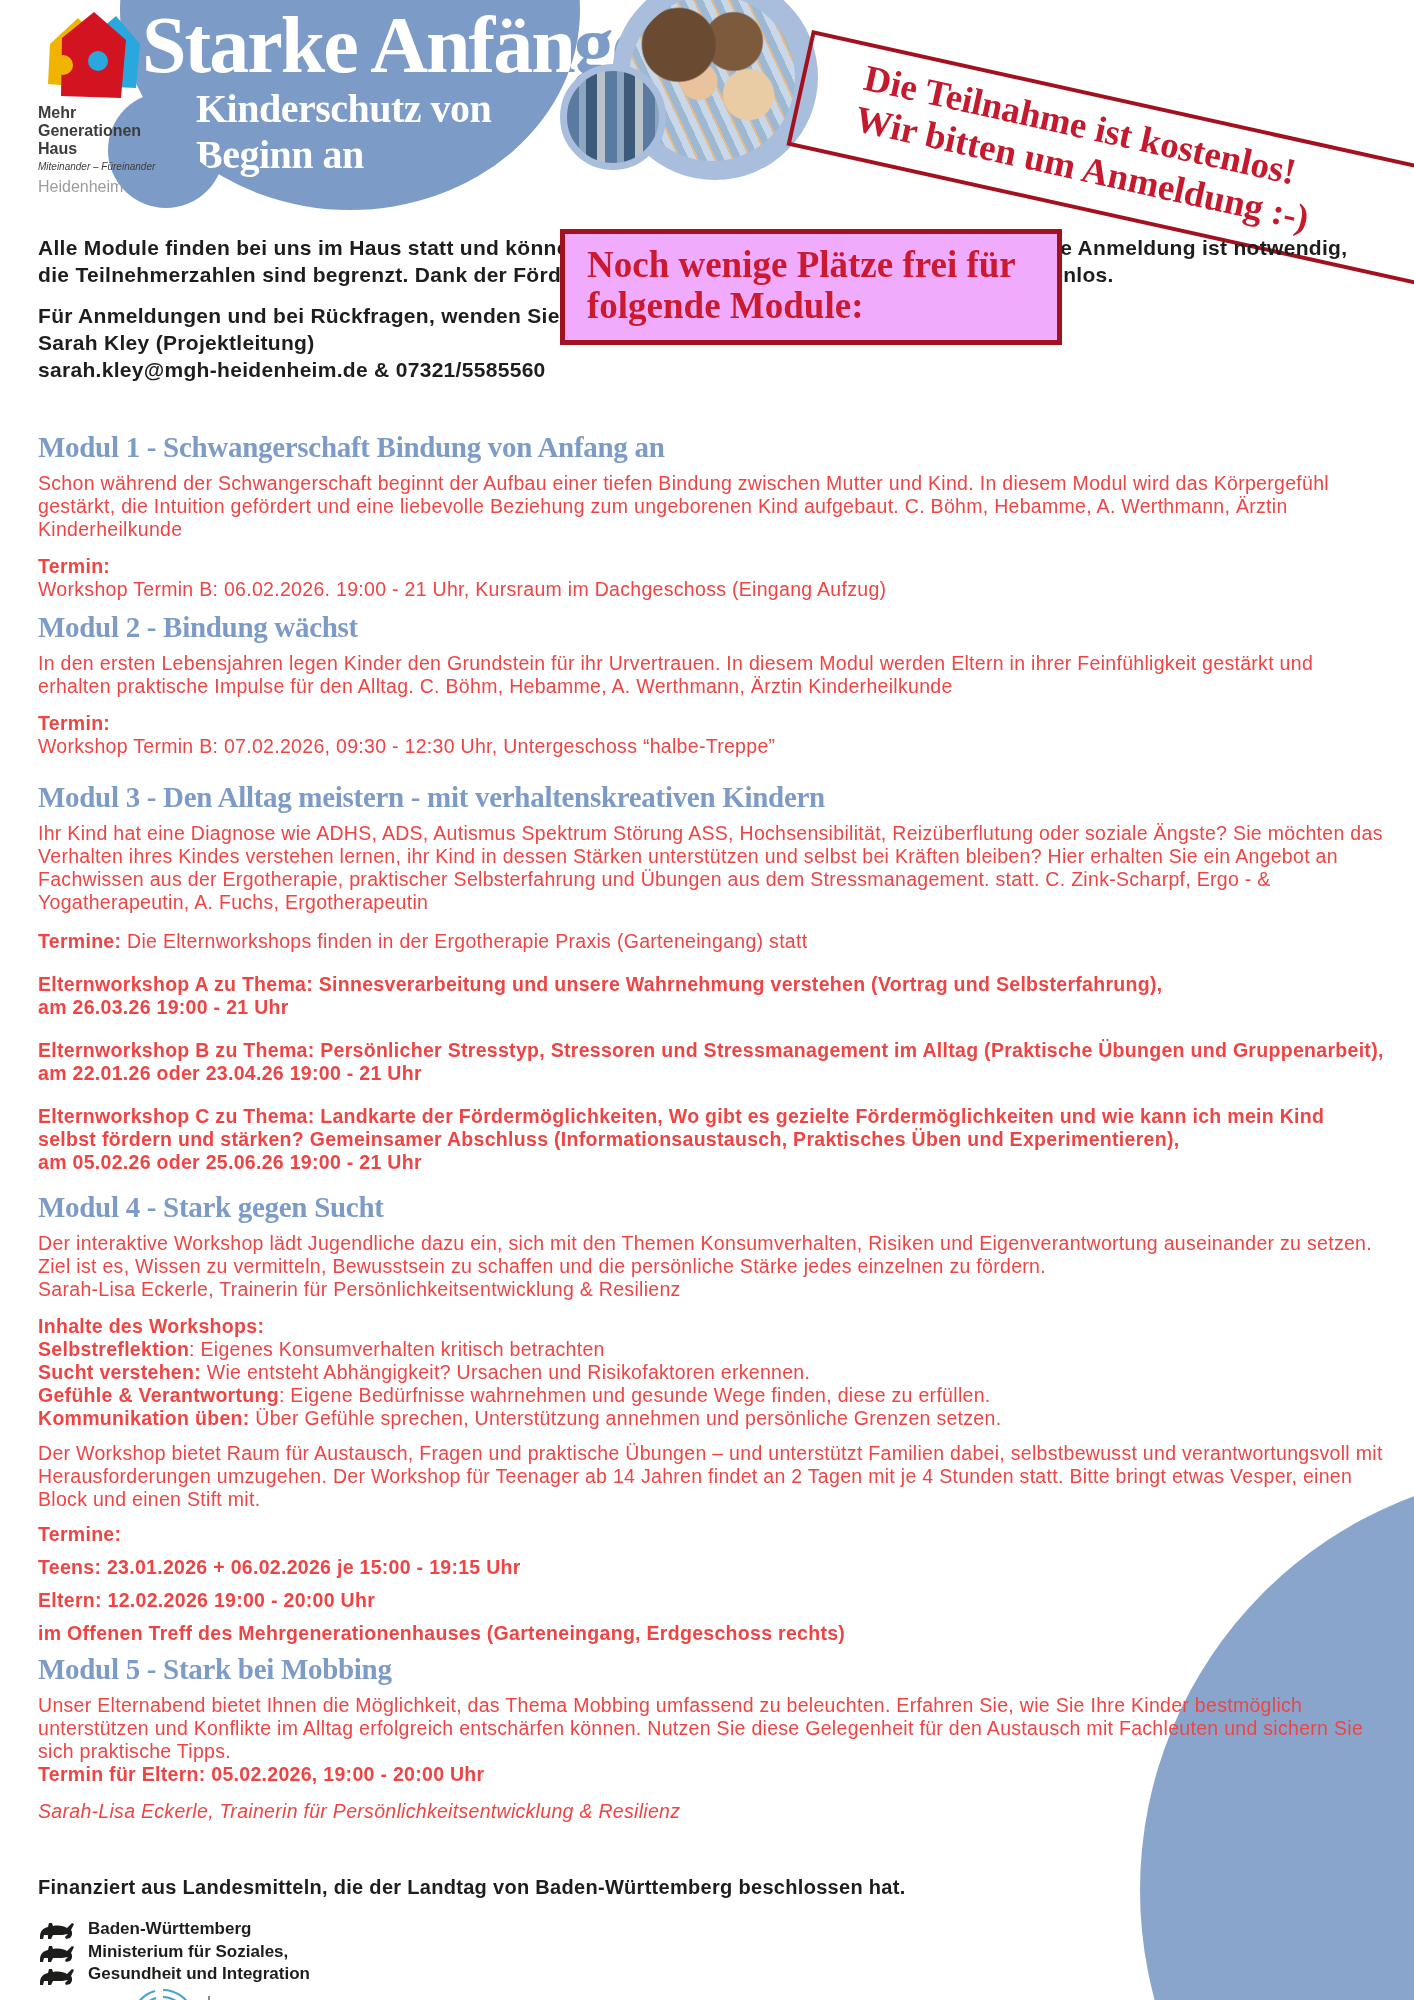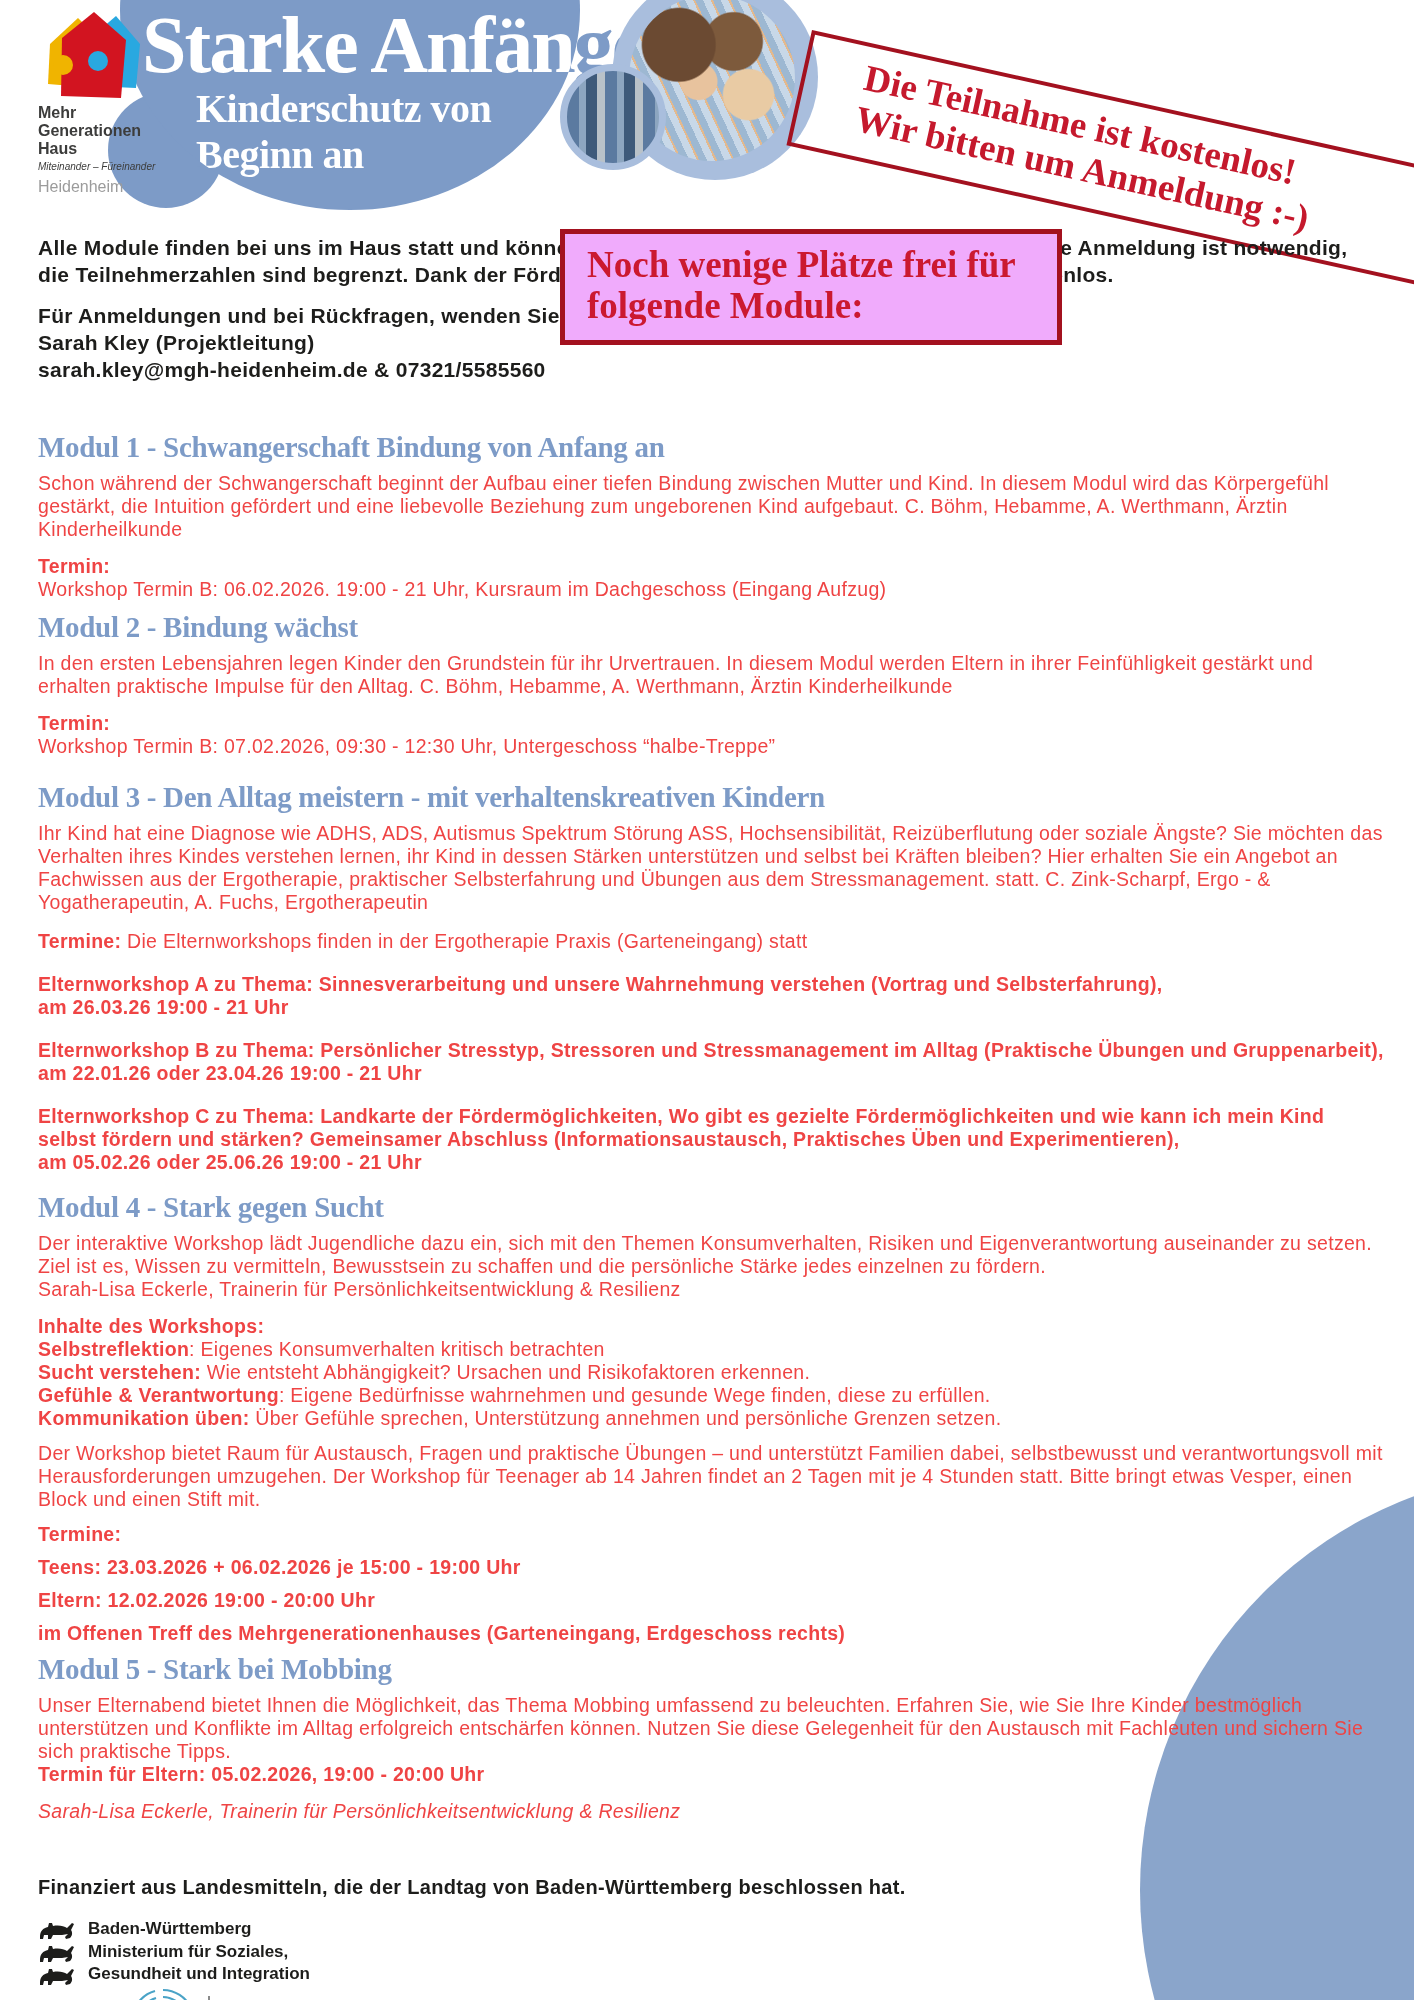--- a/index.html
+++ b/index.html
@@ -179,21 +179,21 @@
       <span class="b">Sucht verstehen:</span><span> Wie entsteht Abhängigkeit? Ursachen und Risikofaktoren erkennen.</span>
     </div>
     <div class="plain">
       <span class="b">Gefühle &amp; Verantwortung</span><span>: Eigene Bedürfnisse wahrnehmen und gesunde Wege finden, diese zu erfüllen.</span>
     </div>
     <div class="plain">
       <span class="b">Kommunikation üben:</span><span> Über Gefühle sprechen, Unterstützung annehmen und persönliche Grenzen setzen.</span>
     </div>
     <p class="mod-body mt12">Der Workshop bietet Raum für Austausch, Fragen und praktische Übungen – und unterstützt Familien dabei, selbstbewusst und verantwortungsvoll mit Herausforderungen umzugehen. Der Workshop für Teenager ab 14 Jahren findet an 2 Tagen mit je 4 Stunden statt. Bitte bringt etwas Vesper, einen Block und einen Stift mit.</p>
     <div class="plain b mt12">Termine:</div>
-    <div class="plain b mt10">Teens: 23.03.2026 + 06.02.2026 je 15:00 - 19:00 Uhr</div>
+    <div class="plain b mt10">Teens: 23.01.2026 + 06.02.2026 je 15:00 - 19:15 Uhr</div>
     <div class="plain b mt10">Eltern: 12.02.2026 19:00 - 20:00 Uhr</div>
     <div class="plain b mt10">im Offenen Treff des Mehrgenerationenhauses (Garteneingang, Erdgeschoss rechts)</div>
   </div>
 
   <div class="abs module" style="top:1652px;">
     <h2 class="mod-title">Modul 5 - Stark bei Mobbing</h2>
     <p class="mod-body">Unser Elternabend bietet Ihnen die Möglichkeit, das Thema Mobbing umfassend zu beleuchten. Erfahren Sie, wie Sie Ihre Kinder bestmöglich unterstützen und Konflikte im Alltag erfolgreich entschärfen können. Nutzen Sie diese Gelegenheit für den Austausch mit Fachleuten und sichern Sie sich praktische Tipps.</p>
     <div class="plain b">Termin für Eltern: 05.02.2026, 19:00 - 20:00 Uhr</div>
     <div class="plain italic mt14">Sarah-Lisa Eckerle, Trainerin für Persönlichkeitsentwicklung &amp; Resilienz</div>
   </div>

